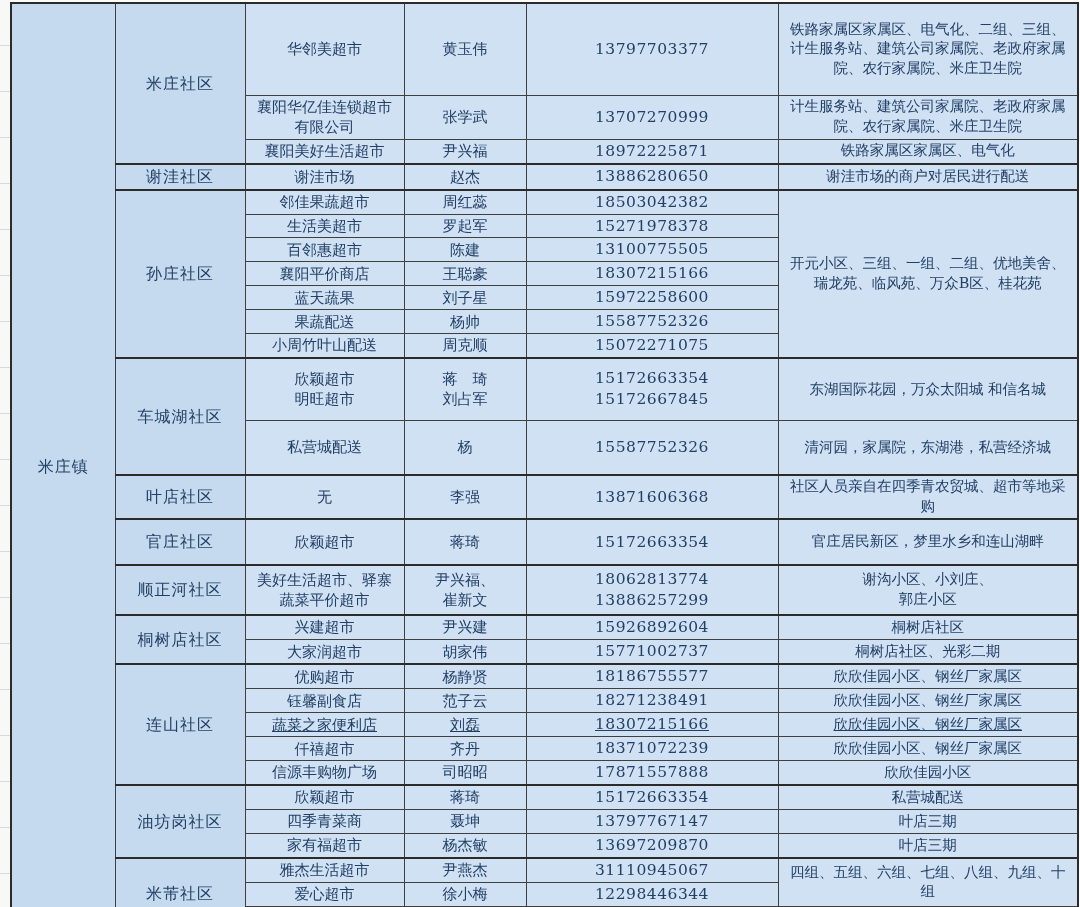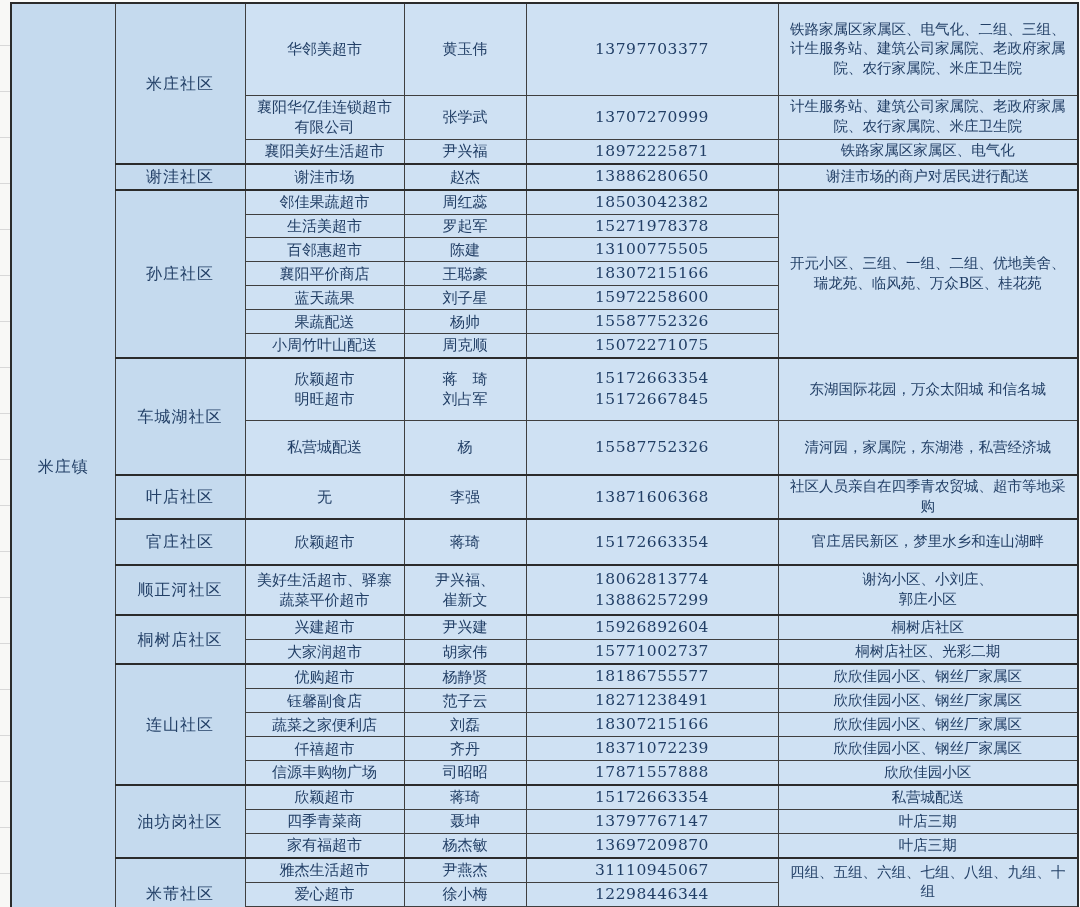--- a/index.html
+++ b/index.html
@@ -187,21 +187,21 @@
             <td class="contact-cell">杨静贤</td>
             <td class="phone-cell">18186755577</td>
             <td class="area-cell">欣欣佳园小区、钢丝厂家属区</td>
           </tr>
           <tr style="height: 23px;">
             <td class="store-cell">钰馨副食店</td>
             <td class="contact-cell">范子云</td>
             <td class="phone-cell">18271238491</td>
             <td class="area-cell">欣欣佳园小区、钢丝厂家属区</td>
           </tr>
-          <tr style="height: 23px;">
+          <tr style="height: 23px; text-decoration: underline;">
             <td class="store-cell">蔬菜之家便利店</td>
             <td class="contact-cell">刘磊</td>
             <td class="phone-cell">18307215166</td>
             <td class="area-cell">欣欣佳园小区、钢丝厂家属区</td>
           </tr>
           <tr style="height: 23px;">
             <td class="store-cell">仟禧超市</td>
             <td class="contact-cell">齐丹</td>
             <td class="phone-cell">18371072239</td>
             <td class="area-cell">欣欣佳园小区、钢丝厂家属区</td>

